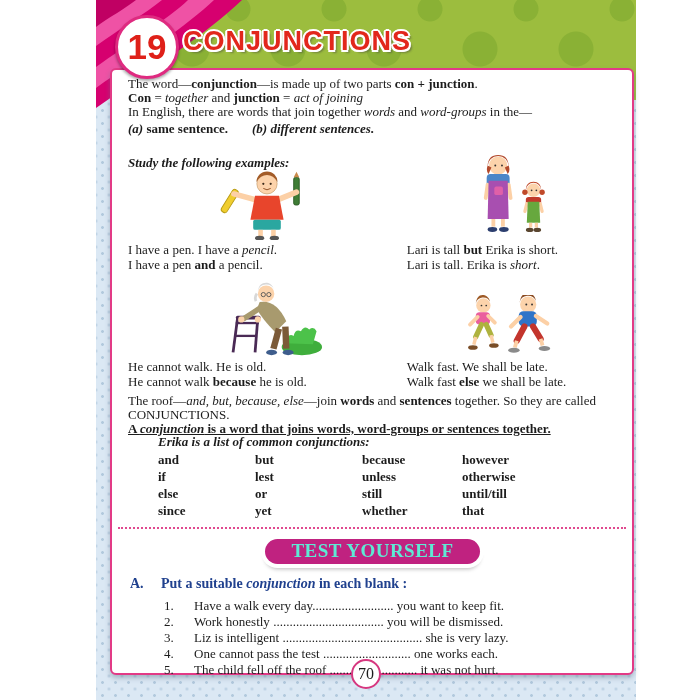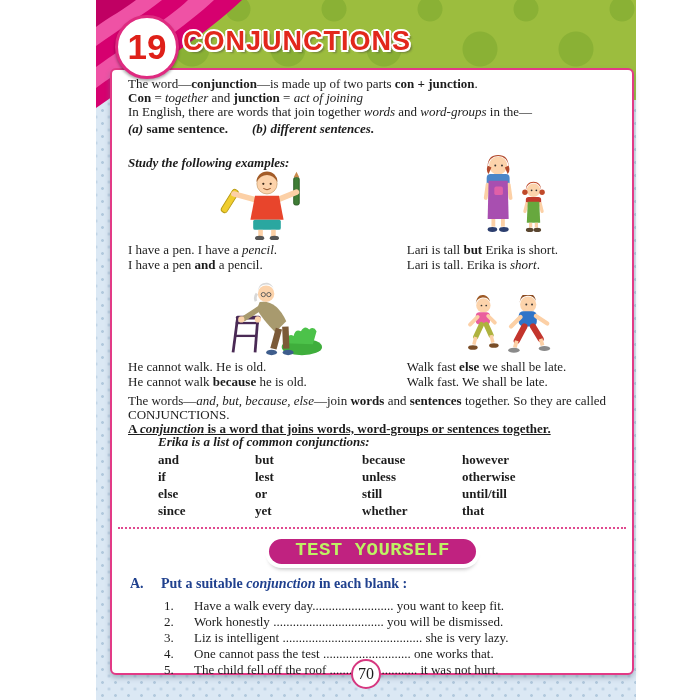--- a/index.html
+++ b/index.html
@@ -40,21 +40,21 @@
   .fig{display:flex;align-items:flex-end;justify-content:center;height:70px;margin:0;overflow:visible;}
   .fig.row2{height:80px;margin-top:5px;}
   .cap{margin-top:2px;line-height:15px;}
   .summary{margin-top:5px;}
   .bold-line{font-weight:bold;margin:0;text-decoration:underline;}
   .list-intro{font-weight:bold;font-style:italic;margin:0 0 0 30px;}
   .conj-grid{display:grid;grid-template-columns:97px 107px 100px auto;margin:2px 0 0 30px;
         font-weight:bold;line-height:17px;}
   .dotted-sep{border-top:2px dotted #e0498f;margin:8px -9px 0 -10px;}
   .badge-wrap{display:flex;justify-content:center;margin-top:10px;}
-  .badge{background:#c02280;color:#bef264;font-family:Liberation Mono, monospace;font-weight:bold;
+  .badge{background:#c02280;color:#5eead4;font-family:Liberation Serif, serif;font-weight:bold;
         font-size:19px;letter-spacing:.5px;padding:5px 26px 6px;border-radius:20px;
         box-shadow:0 0 0 4px #fff,0 5px 4px rgba(0,0,0,.28);text-align:center;}
   .section-a{display:flex;margin-top:13px;color:#20418e;font-weight:bold;font-size:14px;}
   .section-a .lbl{width:31px;margin-left:2px;}
   .items{margin-top:7px;}
   .item{display:flex;line-height:16px;}
   .item .num{width:30px;margin-left:36px;}
   .page-num{position:absolute;left:50%;bottom:11px;transform:translateX(-50%);z-index:5;
         width:26px;height:26px;background:#fff;border:2px solid #d6377f;border-radius:50%;
         display:flex;align-items:center;justify-content:center;font-size:16px;}
@@ -208,26 +208,26 @@
             <line x1="85" y1="46" x2="87" y2="53" stroke="#fcd0a6" stroke-width="4"></line>
             <ellipse cx="57" cy="58" rx="6" ry="2.6" fill="#8a8a8a"></ellipse>
             <ellipse cx="89" cy="56" rx="6" ry="2.6" fill="#8a8a8a"></ellipse>
           </svg>
         </figure>
         <figcaption class="cap">
           <div><span>He cannot walk. He is old.</span></div>
           <div><span>He cannot walk </span><b class="seg">because</b><span> he is old.</span></div>
         </figcaption>
         <figcaption class="cap">
+          <div><span>Walk fast. We shall be late.</span></div>
           <div><span>Walk fast </span><b class="seg">else</b><span> we shall be late.</span></div>
-          <div><span>Walk fast. We shall be late.</span></div>
-        </figcaption>
-      </div>
-
-      <p class="t summary"><span>The words—</span><i class="seg">and, but, because, else</i><span>—join </span><b class="seg">words</b><span> and </span><b class="seg">sentences</b><span> together. So they are called CONJUNCTIONS.</span></p>
+        </figcaption>
+      </div>
+
+      <p class="t summary"><span>The roof—</span><i class="seg">and, but, because, else</i><span>—join </span><b class="seg">words</b><span> and </span><b class="seg">sentences</b><span> together. So they are called CONJUNCTIONS.</span></p>
       <p class="t bold-line"><b class="seg">A </b><b class="bi">conjunction</b><b class="seg"> is a word that joins words, word-groups or sentences together.</b></p>
       <p class="t list-intro">Erika is a list of common conjunctions:</p>
 
       <div class="conj-grid">
         <span>and</span>
         <span>but</span>
         <span>because</span>
         <span>however</span>
         <span>if</span>
         <span>lest</span>
@@ -262,21 +262,21 @@
         <div class="item">
             <span class="num">2.</span>
             <span><span>Work honestly </span><span>..................................</span><span> you will be dismissed.</span></span>
           </div>
         <div class="item">
             <span class="num">3.</span>
             <span><span>Liz is intelligent </span><span>...........................................</span><span> she is very lazy.</span></span>
           </div>
         <div class="item">
             <span class="num">4.</span>
-            <span><span>One cannot pass the test </span><span>...........................</span><span> one works that.</span></span>
+            <span><span>One cannot pass the test </span><span>...........................</span><span> one works each.</span></span>
           </div>
         <div class="item">
             <span class="num">5.</span>
             <span><span>The child fell off the roof </span><span>...........................</span><span> it was not hurt.</span></span>
           </div>
       </div>
 
     </div>
 
     <div class="page-num">

